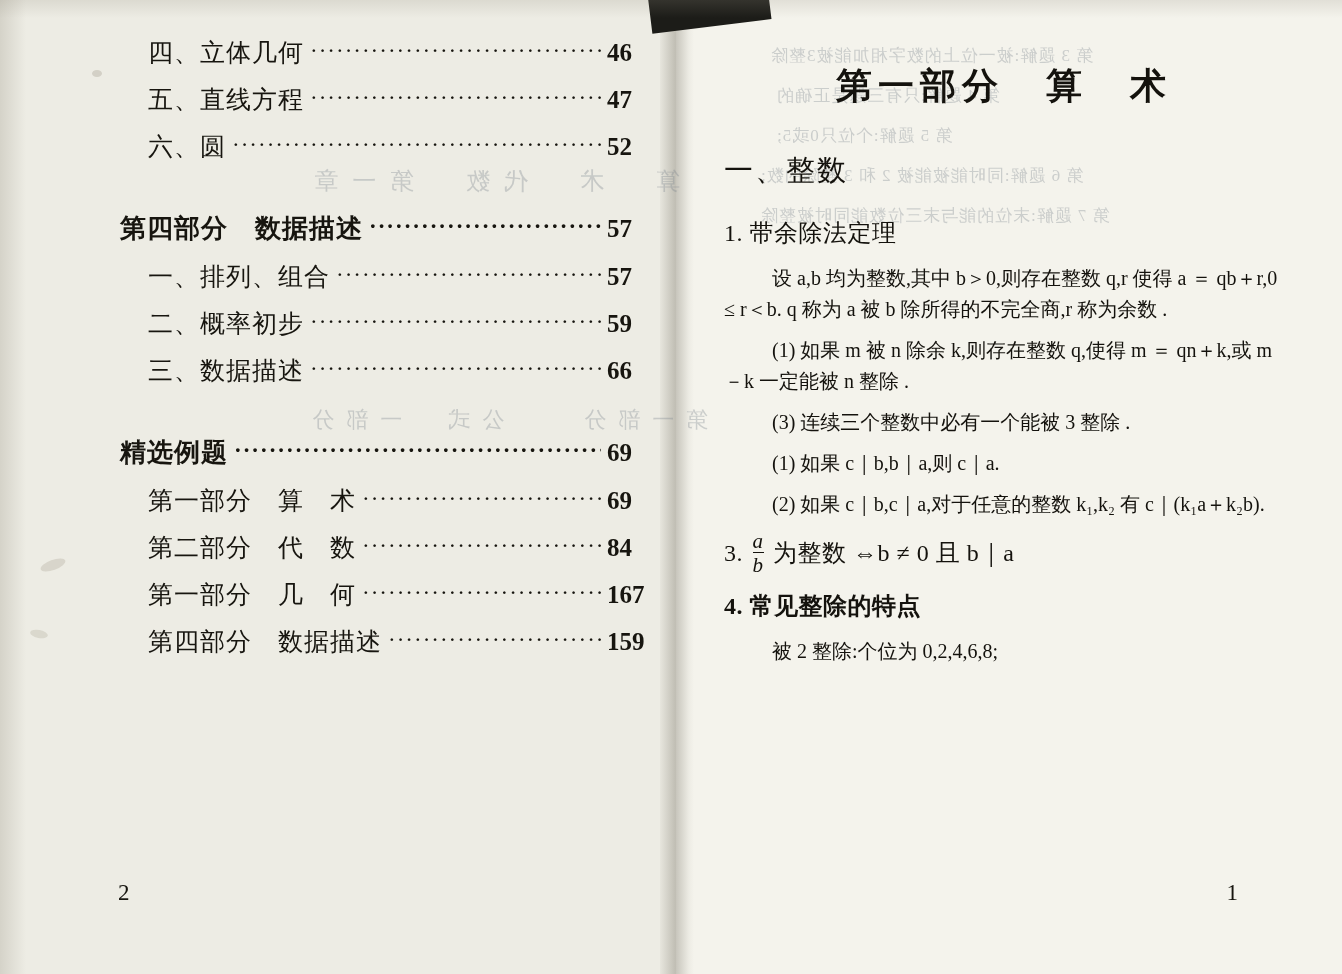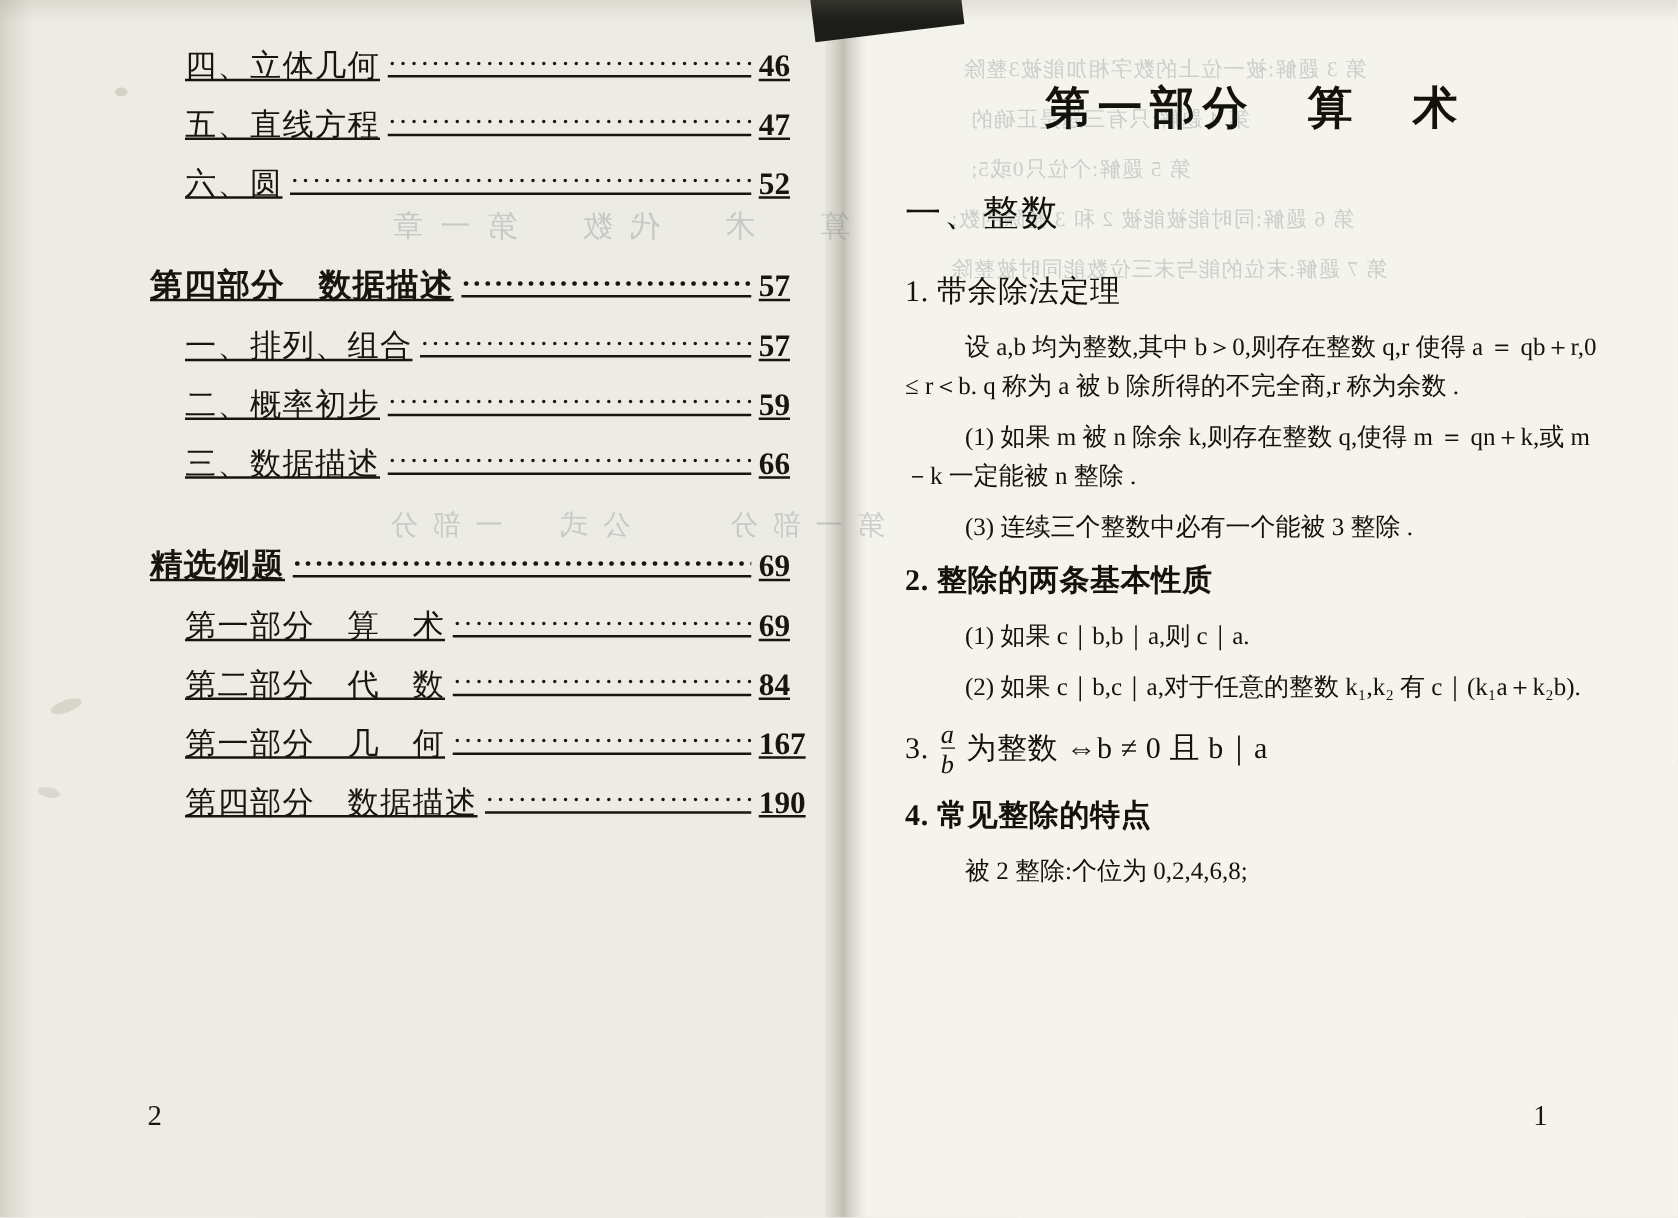--- a/index.html
+++ b/index.html
@@ -78,21 +78,20 @@
     left: 120px; top: 36px;
     width: 545px;
   }
   .toc-row {
     display: flex;
     align-items: baseline;
     font-size: 25px;
     color: #17150f;
     margin-bottom: 14px;
     white-space: nowrap;
-    text-decoration: underline;
   }
   .toc-row.indent { padding-left: 28px; }
   .toc-row.bold {
     font-weight: bold;
     font-size: 26px;
   }
   .toc-label { flex: 0 0 auto; letter-spacing: 1px; }
   .toc-dots {
     flex: 1 1 auto;
     margin: 0 6px;
@@ -260,39 +259,38 @@
 
     <div class="toc-row indent">
       <span class="toc-label">第一部分　几　何</span>
       <span class="toc-dots">······························································</span>
       <span class="toc-page">167</span>
     </div>
 
     <div class="toc-row indent">
       <span class="toc-label">第四部分　数据描述</span>
       <span class="toc-dots">······························································</span>
-      <span class="toc-page">190</span>
+      <span class="toc-page">159</span>
     </div>
 
   </div>
 
   <div class="folio-left">2</div>
 
   <div class="rp">
 
     <div class="part-title">第一部分　算　术</div>
 
     <div class="sec-head">一、整数</div>
 
     <div class="num-head">1. 带余除法定理</div>
     <div class="para">设 a,b 均为整数,其中 b＞0,则存在整数 q,r 使得 a ＝ qb＋r,0 ≤ r＜b. q 称为 a 被 b 除所得的不完全商,r 称为余数 .</div>
     <div class="para">(1) 如果 m 被 n 除余 k,则存在整数 q,使得 m ＝ qn＋k,或 m－k 一定能被 n 整除 .</div>
     <div class="para">(3) 连续三个整数中必有一个能被 3 整除 .</div>
 
-    <div class="num-head b">2. 整除的两条基本性质</div>
     <div class="para">(1) 如果 c｜b,b｜a,则 c｜a.</div>
     <div class="para">(2) 如果 c｜b,c｜a,对于任意的整数 k₁,k₂ 有 c｜(k₁a＋k₂b).</div>
 
     <div class="num-head">
       <span>3.</span>
       <span class="frac">
         <span class="num mi">a</span>
         <span class="den mi">b</span>
       </span>
       <span>为整数 ⇔b ≠ 0 且 b｜a</span>

